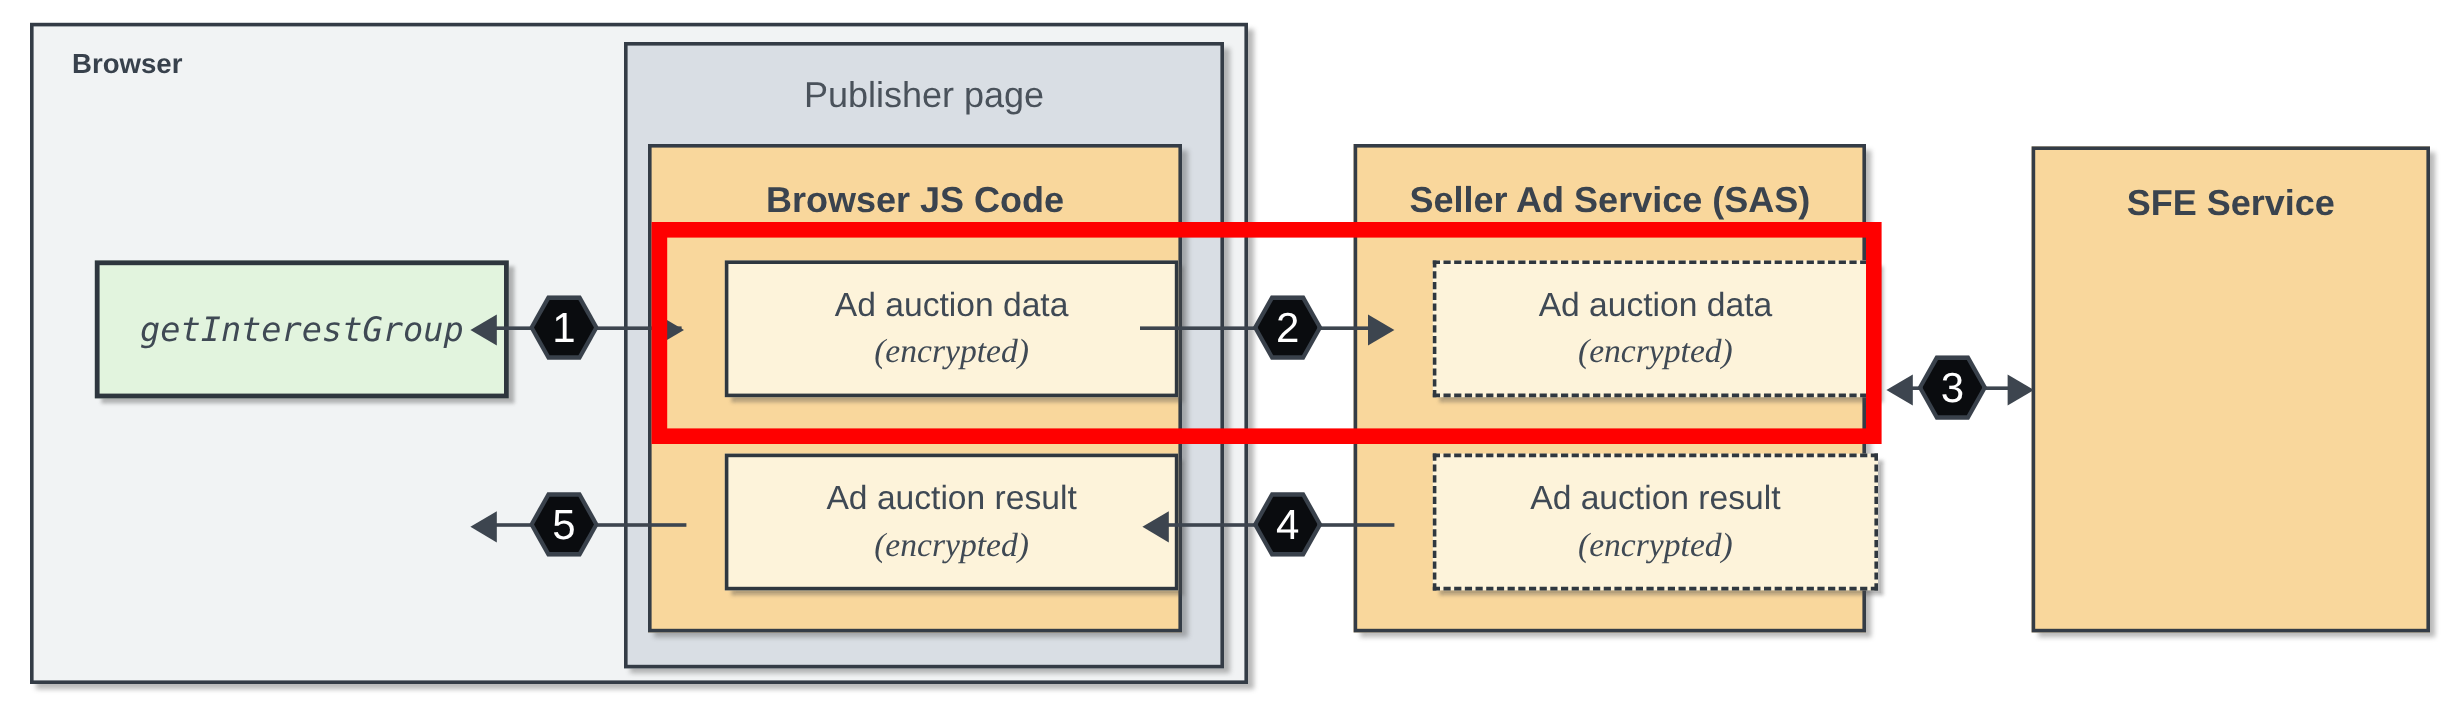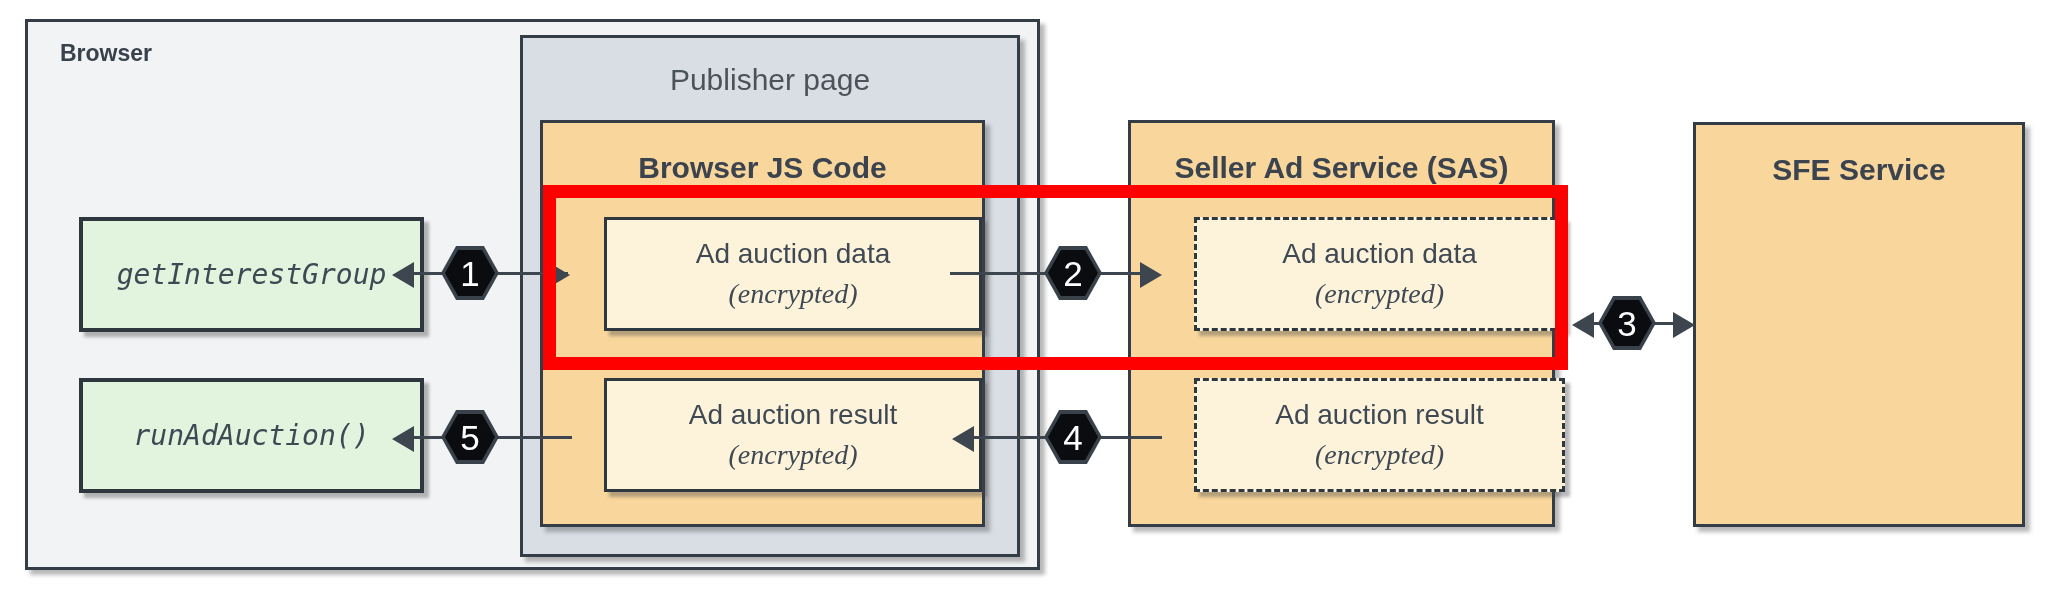--- a/index.html
+++ b/index.html
@@ -97,23 +97,20 @@
     <div class="cont-title">Seller Ad Service (SAS)</div>
   </div>
 
   <div class="container orange sfe">
     <div class="cont-title">SFE Service</div>
   </div>
 
   <div class="node green" style="left:47px;top:217px;width:345px;height:115px;">
     <div>getInterestGroup</div>
   </div>
-  <div class="node green" style="left:47px;top:378px;width:345px;height:115px;">
-    <div>runAdAuction()</div>
-  </div>
 
   <div class="node cream" style="left:572px;top:217px;width:378px;height:114px;">
     <div>Ad auction data</div>
     <div class="enc">(encrypted)</div>
   </div>
   <div class="node cream" style="left:572px;top:378px;width:378px;height:114px;">
     <div>Ad auction result</div>
     <div class="enc">(encrypted)</div>
   </div>
 

